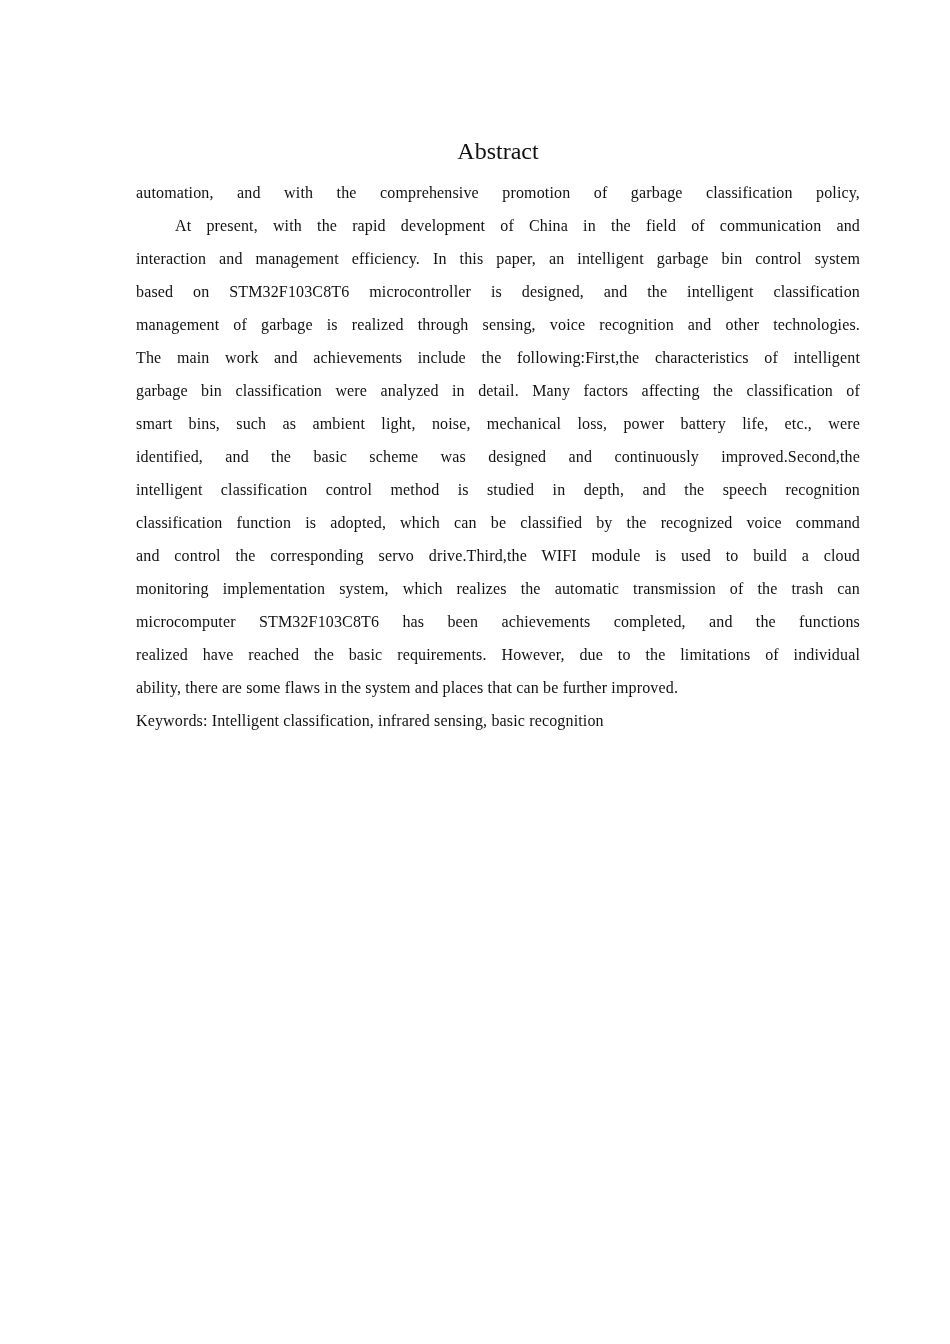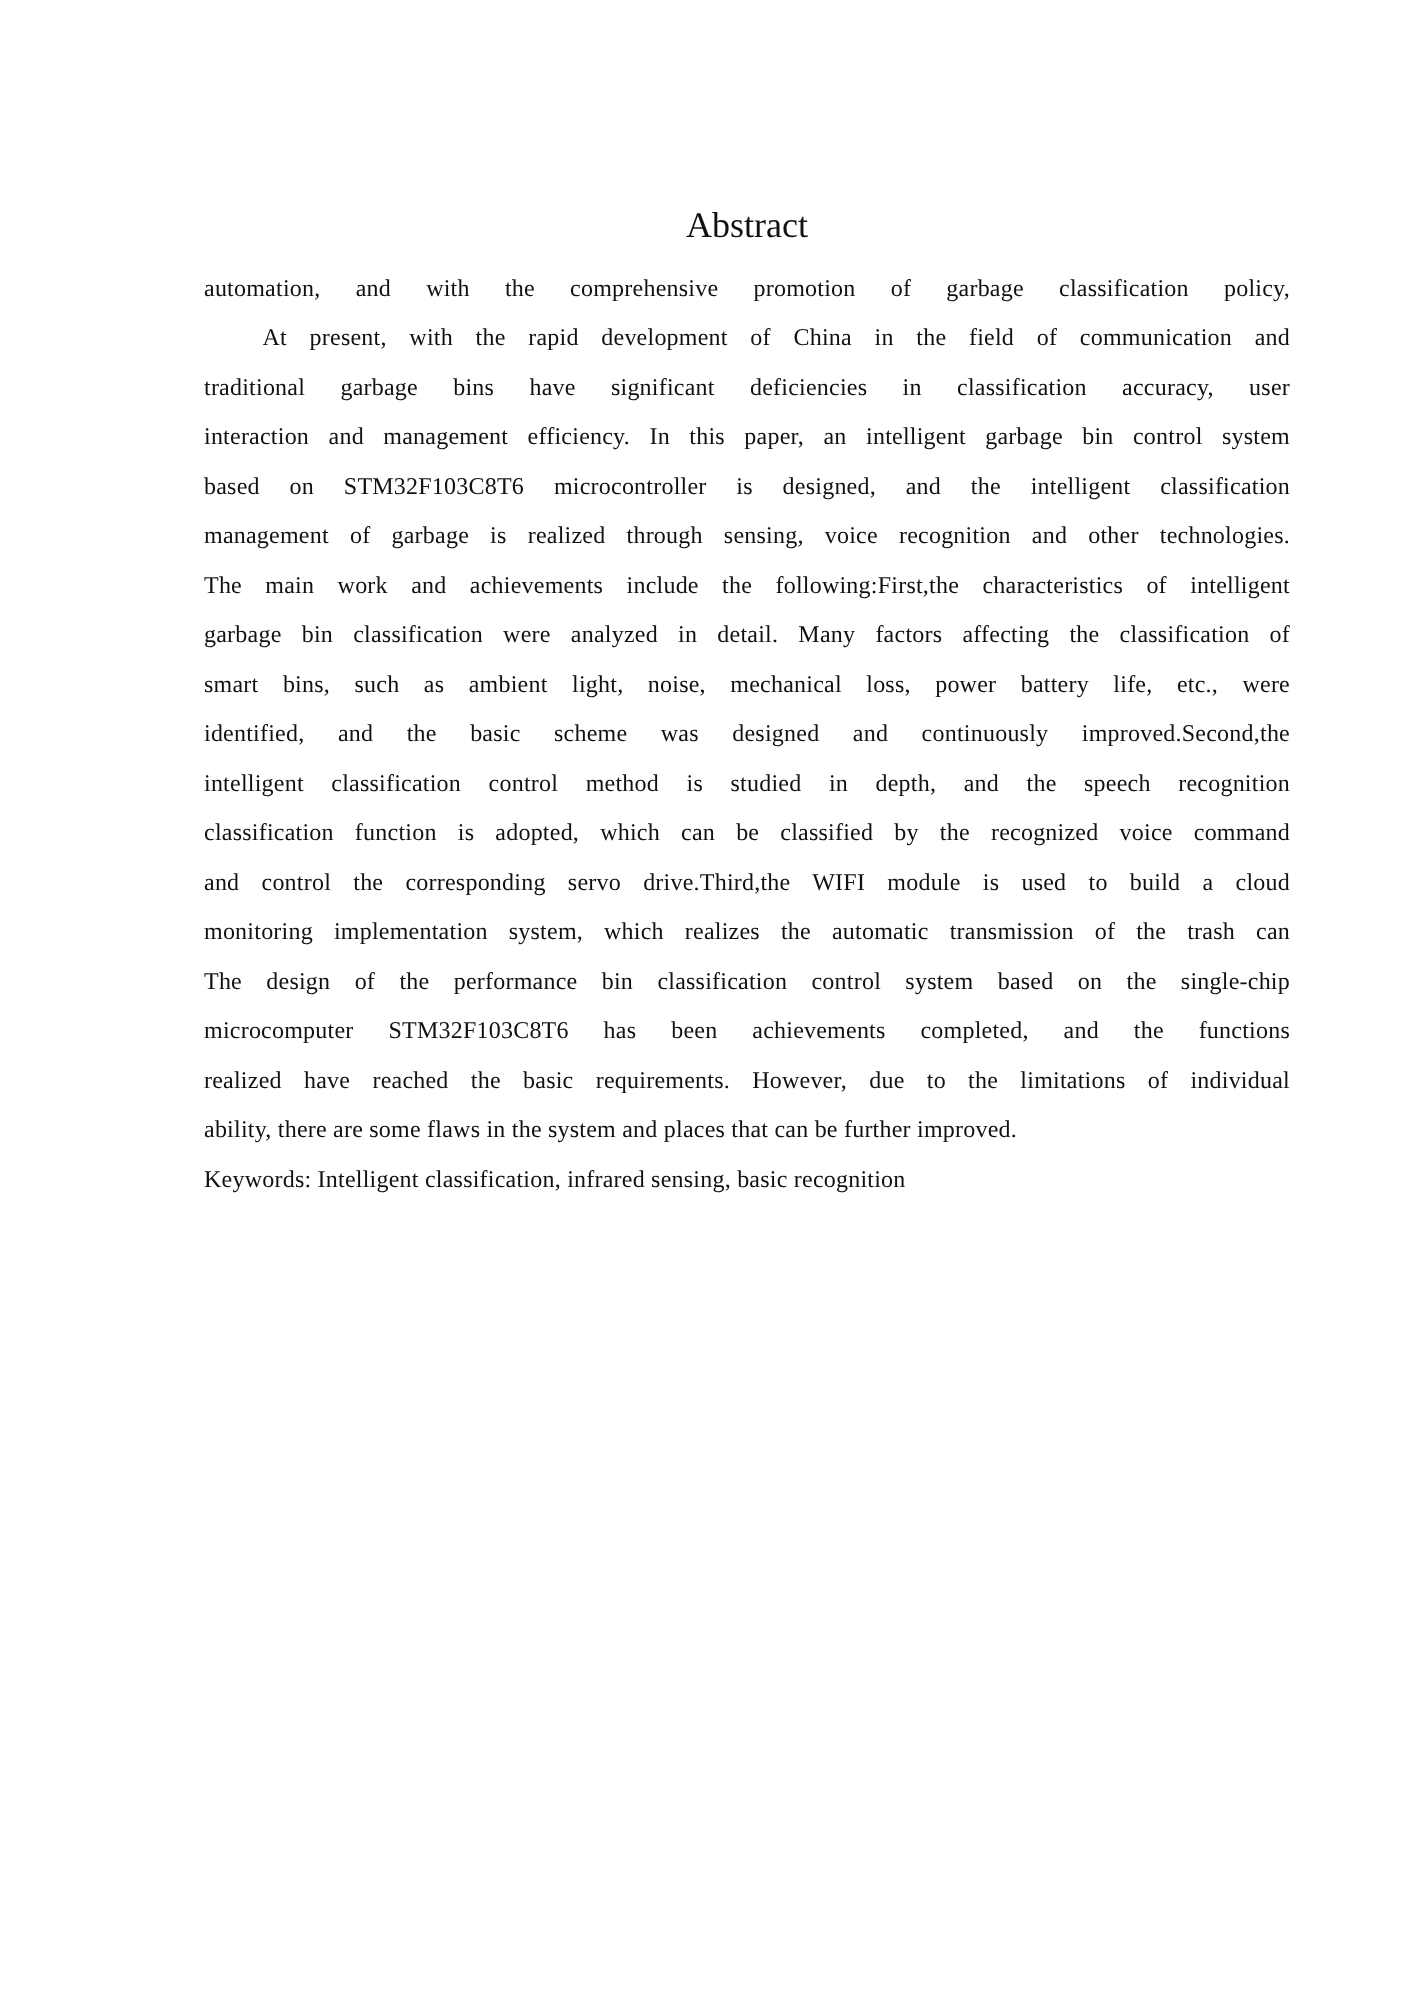--- a/index.html
+++ b/index.html
@@ -72,33 +72,31 @@
 </head>
 <body>
 
 <div class="page">
   <h1 class="title">Abstract</h1>
 
   <div class="body">
     <div id="lines">
         <div class="line">automation, and with the comprehensive promotion of garbage classification policy,</div>
         <div class="line first">At present, with the rapid development of China in the field of communication and</div>
-        <div class="line">traditional garbage bins have significant deficiencies in classification accuracy, user</div>
         <div class="line">interaction and management efficiency. In this paper, an intelligent garbage bin control system</div>
         <div class="line">based on STM32F103C8T6 microcontroller is designed, and the intelligent classification</div>
         <div class="line">management of garbage is realized through sensing, voice recognition and other technologies.</div>
         <div class="line">The main work and achievements include the following:First,the characteristics of intelligent</div>
         <div class="line">garbage bin classification were analyzed in detail. Many factors affecting the classification of</div>
         <div class="line">smart bins, such as ambient light, noise, mechanical loss, power battery life, etc., were</div>
         <div class="line">identified, and the basic scheme was designed and continuously improved.Second,the</div>
         <div class="line">intelligent classification control method is studied in depth, and the speech recognition</div>
         <div class="line">classification function is adopted, which can be classified by the recognized voice command</div>
         <div class="line">and control the corresponding servo drive.Third,the WIFI module is used to build a cloud</div>
         <div class="line">monitoring implementation system, which realizes the automatic transmission of the trash can</div>
-        <div class="line">The design of the performance bin classification control system based on the single-chip</div>
         <div class="line">microcomputer STM32F103C8T6 has been achievements completed, and the functions</div>
         <div class="line">realized have reached the basic requirements. However, due to the limitations of individual</div>
         <div class="line last">ability, there are some flaws in the system and places that can be further improved.</div>
       </div>
     <div class="line kw"><span class="b">Keywords</span><span>: </span><span class="b">Intelligent classification, infrared sensing, basic recognition</span></div>
   </div>
 
   <div class="footer">II</div>
 </div>
 

